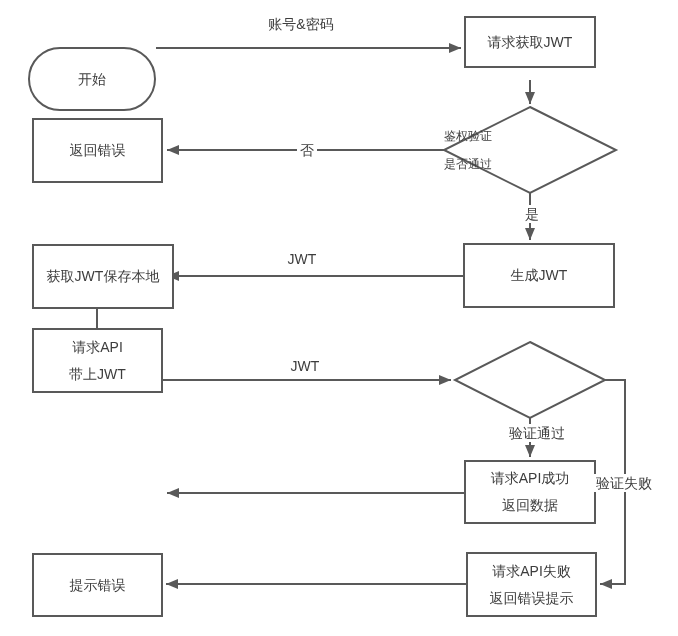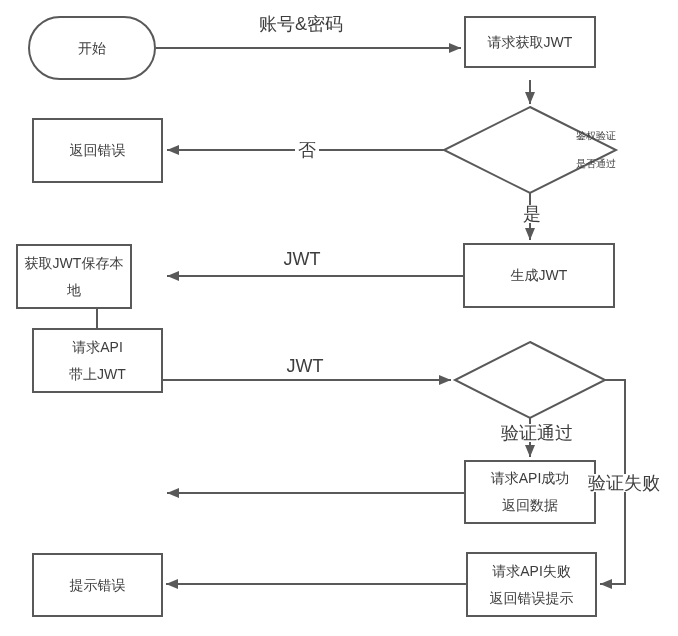--- a/index.html
+++ b/index.html
@@ -18,29 +18,29 @@
   .edge{fill:none;stroke:var(--line);stroke-width:2;}
   .arrowhead{fill:var(--line);stroke:none;}
   .diamond{fill:var(--node-bg);stroke:var(--line);stroke-width:2;}
   .node{
     position:absolute;box-sizing:border-box;
     background:var(--node-bg);border:2px solid var(--line);
     display:flex;align-items:center;justify-content:center;
     color:var(--text);font-size:14px;line-height:27px;text-align:center;
     white-space:pre-line;
   }
-  .terminator{border-radius:32px;}
+  .terminator{border-radius:32px;margin-top:31px;}
   .diamond-label{
-    position:absolute;display:flex;align-items:center;justify-content:flex-end;
-    color:var(--text);font-size:10px;line-height:28px;text-align:center;
+    position:absolute;display:flex;align-items:center;justify-content:flex-start;
+    color:var(--text);font-size:12px;line-height:28px;text-align:center;
     white-space:pre-line;pointer-events:none;
   }
   .edge-label{
     position:absolute;transform:translate(-50%,-50%);
-    color:var(--text);font-size:18px;line-height:18px;
+    color:var(--text);font-size:14px;line-height:18px;
     background:var(--bg);padding:0 3px;white-space:nowrap;
   }
 </style>
 </head>
 <body>
 
 <div class="canvas">
 
   <svg class="wires" width="678" height="636" viewBox="0 0 678 636">
     <defs>
@@ -74,21 +74,21 @@
   </div>
 
   <div class="node" style="left:32px;top:118px;width:131px;height:65px">
     <span>返回错误</span>
   </div>
 
   <div class="node" style="left:463px;top:243px;width:152px;height:65px">
     <span>生成JWT</span>
   </div>
 
-  <div class="node" style="left:16px;top:244px;width:116px;height:65px;padding:8px 2px">
+  <div class="node" style="left:32px;top:244px;width:142px;height:65px;padding:8px 2px">
     <span>获取JWT保存本地</span>
   </div>
 
   <div class="node" style="left:32px;top:328px;width:131px;height:65px">
     <span>请求API
 带上JWT</span>
   </div>
 
   <div class="node" style="left:464px;top:460px;width:132px;height:64px">
     <span>请求API成功

